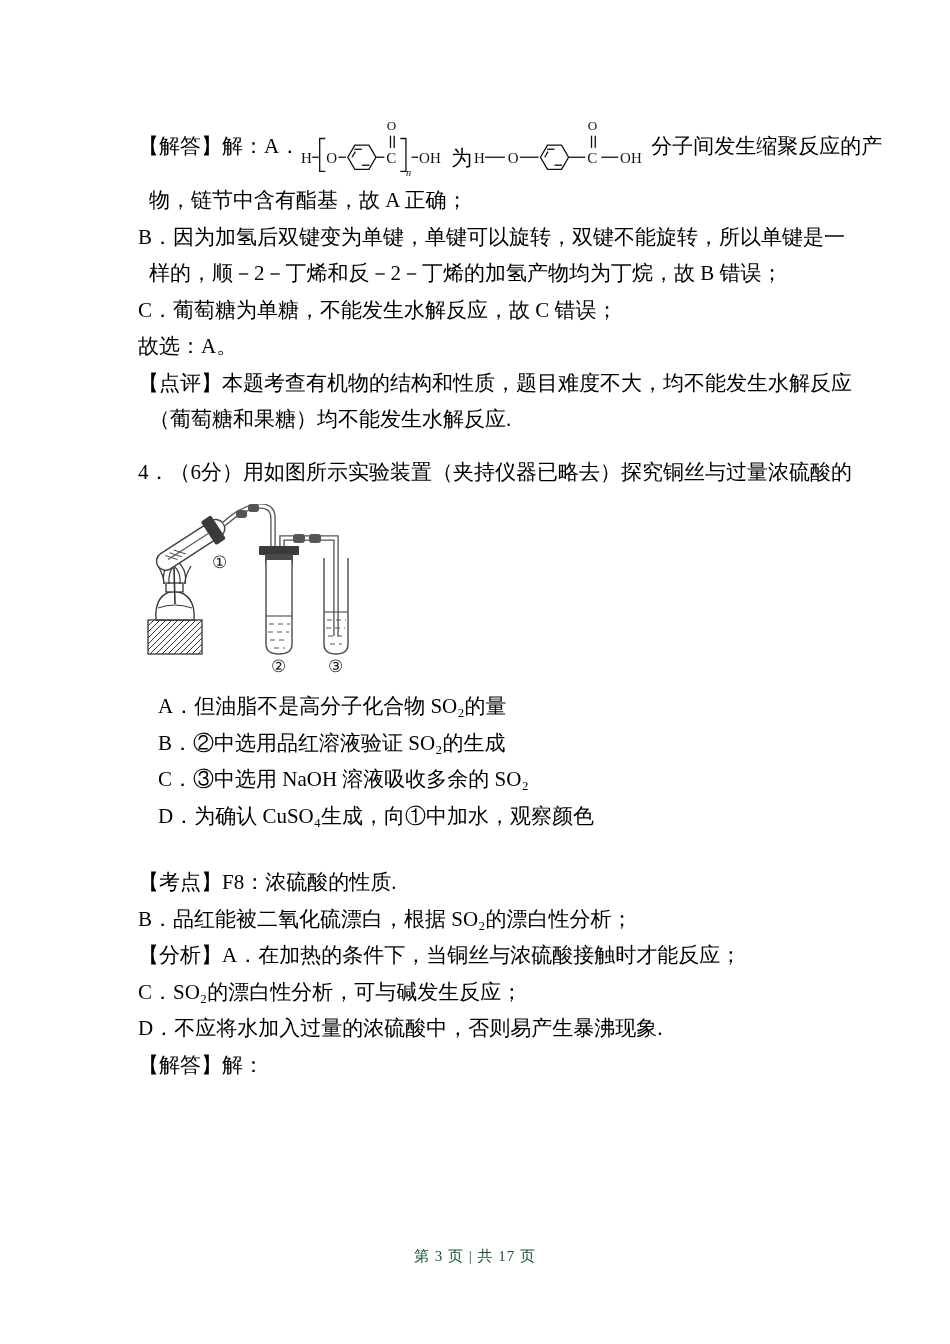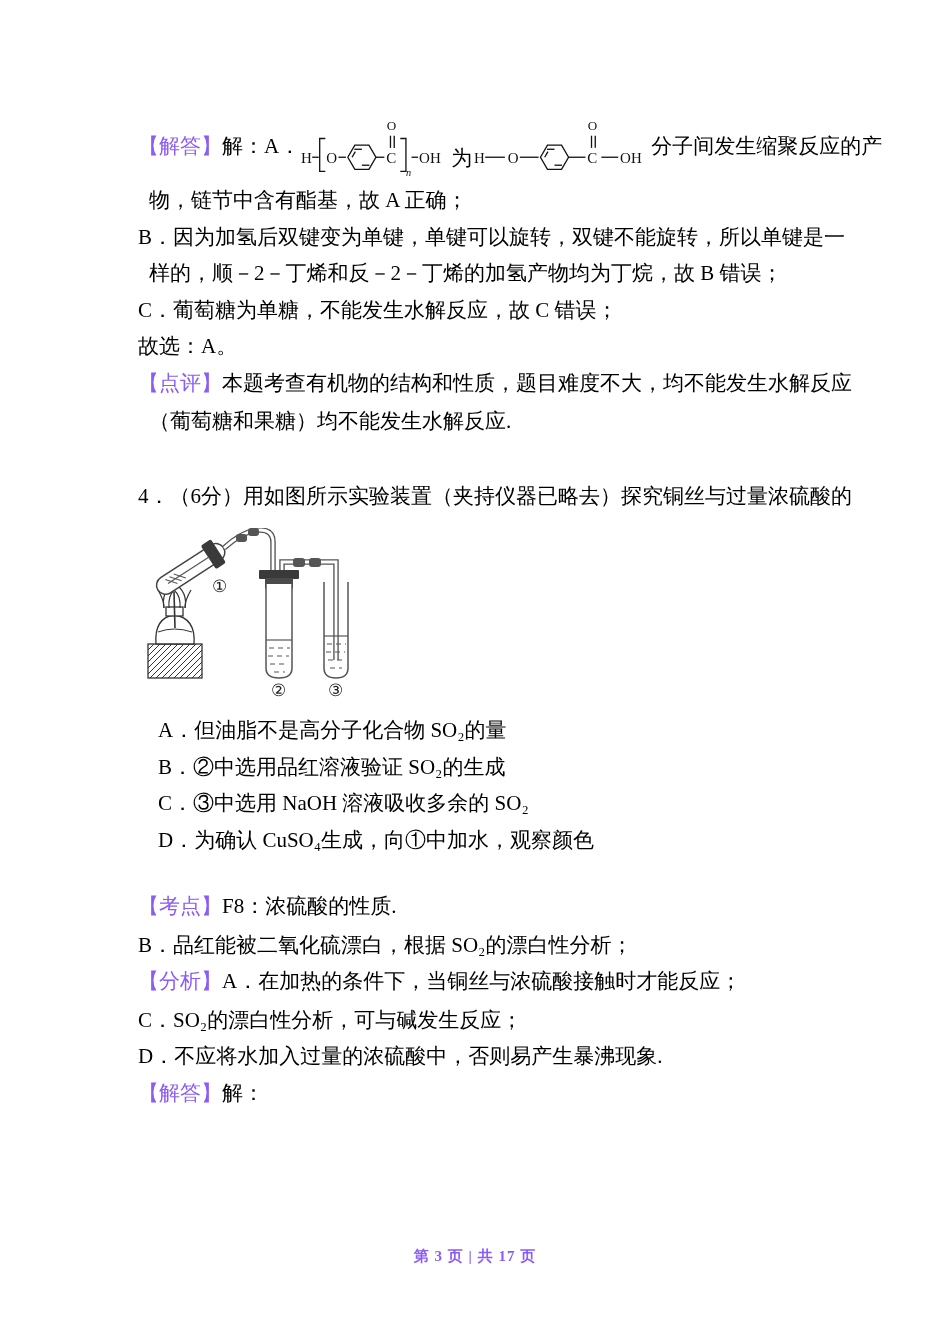--- a/index.html
+++ b/index.html
@@ -2,30 +2,30 @@
 <html><head>
 <meta charset="utf-8">
 <style>
   html,body{margin:0;padding:0;background:#fff;}
   .page{position:relative;width:950px;height:1344px;background:#fff;overflow:hidden;
         font-family:"Liberation Serif","DejaVu Serif",serif;color:#000;}
   .content{position:absolute;left:138px;top:110px;width:700px;font-size:21px;}
   .t-line{line-height:36.5px;white-space:nowrap;}
   .ind1{padding-left:11px;}
   .ind2{padding-left:20px;}
-  .lbl{color:#8b5cf6;font-family:Liberation Mono, monospace;}
+  .lbl{color:#000000;}
   .answer-line1{display:flex;align-items:center;height:72px;white-space:nowrap;}
   .answer-line1 .struct{flex:0 0 auto;}
   .wei{align-self:flex-end;margin:0 1px 10px 1px;}
-  .q4-block{margin-top:38px;}
+  .q4-block{margin-top:16px;}
   .diagram-wrap{margin-top:14px;margin-left:6px;height:172px;}
   .options-block{margin-top:12px;}
   .exam-block{margin-top:30px;}
   .footer{position:absolute;left:0;right:0;top:1247px;text-align:center;
-          font-size:15px;color:#8b5cf6;letter-spacing:1px;font-weight:bold;}
+          font-size:15px;color:#14532d;letter-spacing:1px;}
   svg text{font-family:"Liberation Serif","DejaVu Serif",serif;}
 </style>
 </head>
 <body>
 
 <div class="page">
   <div class="content">
 
     <div class="answer-line1">
       <span class="lbl">【解答】</span>

